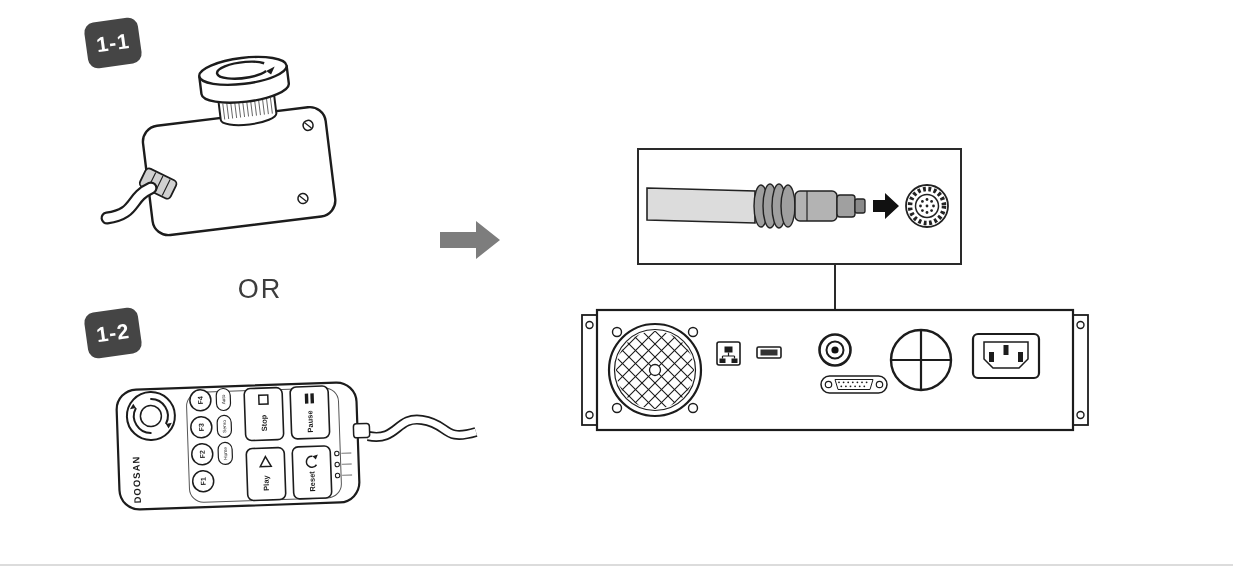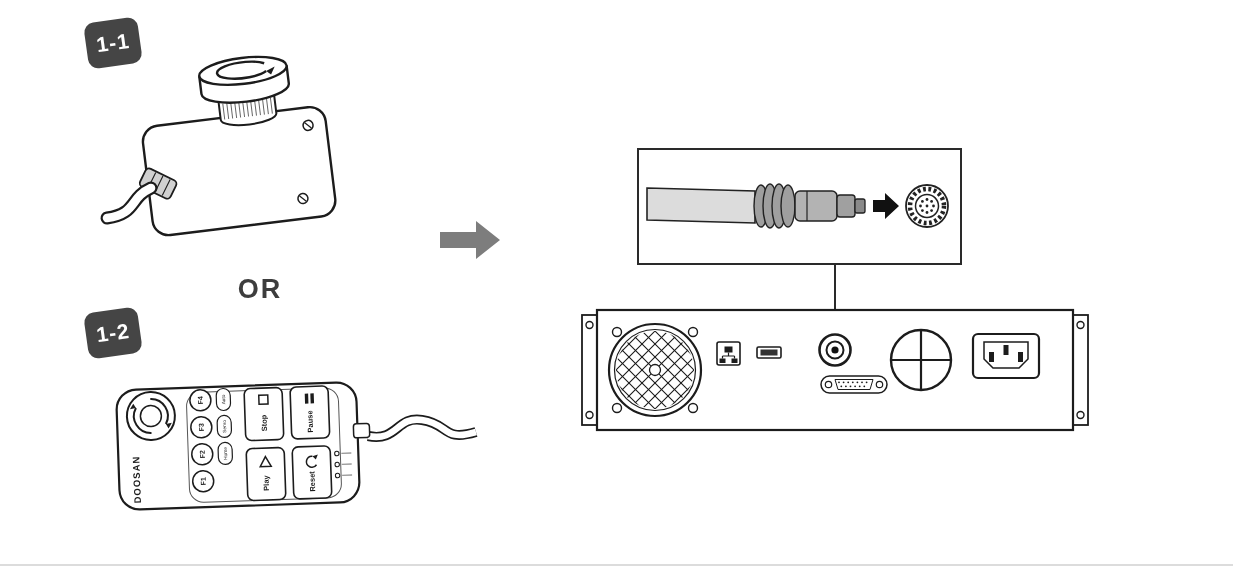--- a/index.html
+++ b/index.html
@@ -7,21 +7,21 @@
   body { font-family:"Liberation Sans", sans-serif; }
   .stage { position:relative; width:1233px; height:572px; background:#ffffff; overflow:hidden; }
   .abs { position:absolute; }
   .badge {
     position:absolute; width:54px; height:46px; background:#454545; color:#ffffff;
     border-radius:10px; display:flex; align-items:center; justify-content:center;
     font-weight:bold; font-size:21px; letter-spacing:1px; transform:rotate(-8deg);
   }
   .or-label {
     position:absolute; left:225px; top:274px; width:70px; text-align:center;
-    font-size:27px; font-weight:bold; color:#3d3d3d; letter-spacing:2px;
+    font-size:27px; font-weight:normal; color:#3d3d3d; letter-spacing:2px;
   }
   .callout-box {
     position:absolute; left:637px; top:148px; width:325px; height:117px;
     border:2px solid #2a2a2a; background:#ffffff;
   }
   .leader-line { position:absolute; left:834px; top:265px; width:2px; height:70px; background:#2a2a2a; }
   .bottom-divider { position:absolute; left:0; top:564px; width:1233px; height:2px; background:#dcdcdc; }
   svg { display:block; }
   svg text { font-family:"Liberation Sans", sans-serif; fill:#1c1c1c; }
 </style>

